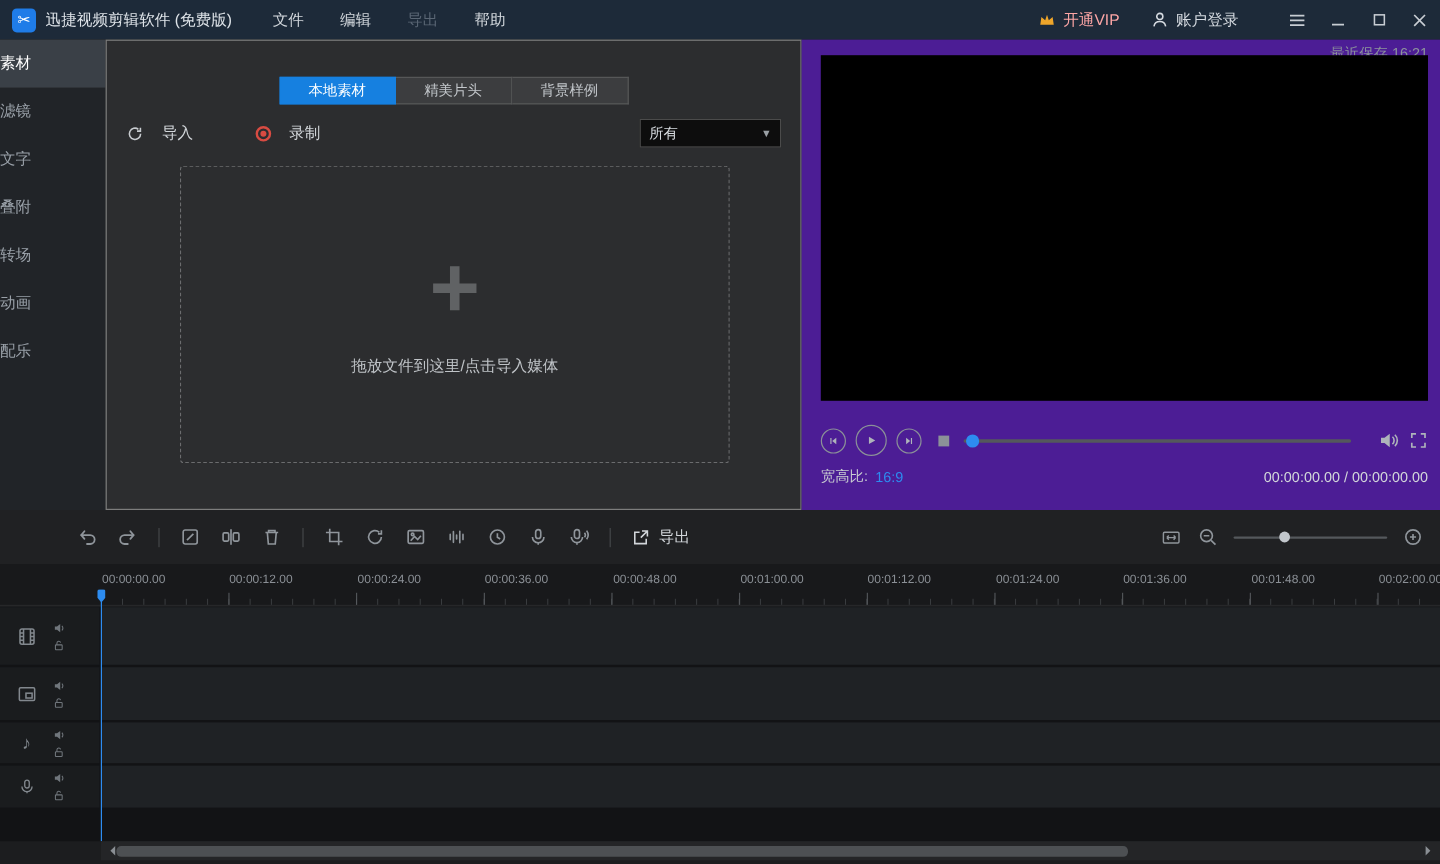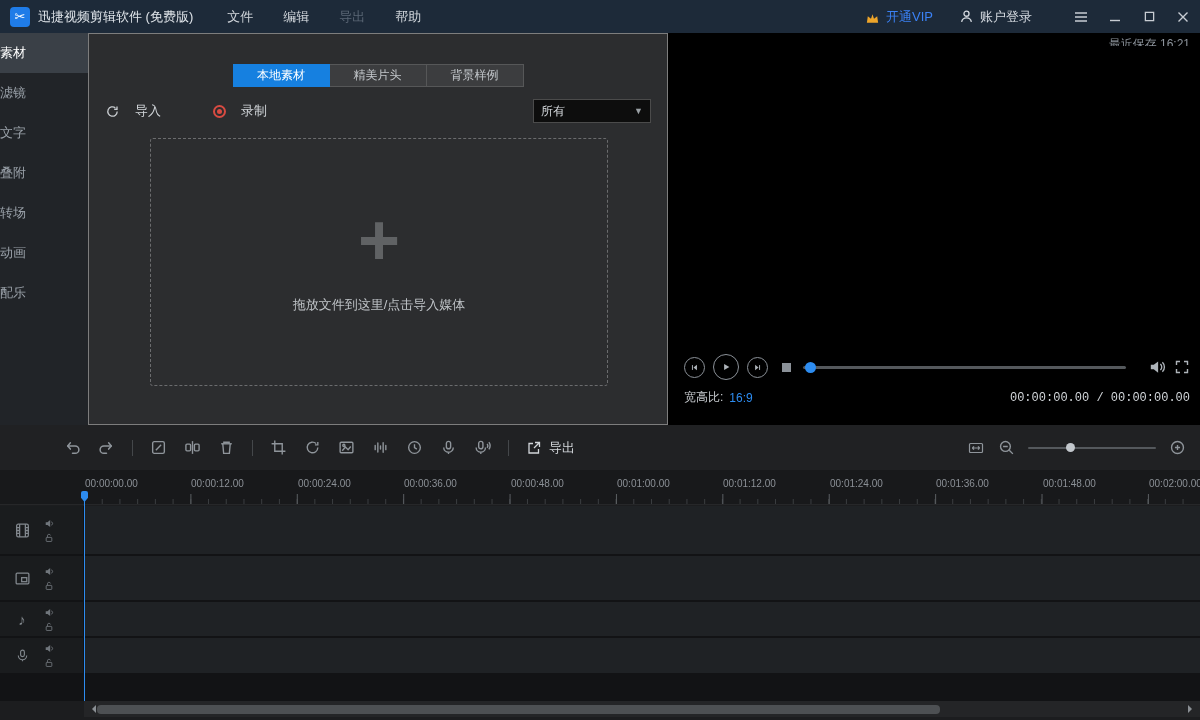--- a/index.html
+++ b/index.html
@@ -18,21 +18,21 @@
   }
   .logo {
     width:20px; height:20px; border-radius:4px; background:#1f7ce8;
     color:#fff; font-size:13px; line-height:20px; text-align:center; margin-right:8px;
   }
   .app-title { font-size:13px; color:#dfe4e9; margin-right:34px; white-space:nowrap; }
   .menu { display:flex; align-items:center; gap:30px; }
   .menu-item { font-size:13px; color:#d2d7dc; cursor:default; }
   .menu-item.disabled { color:#5a6674; }
   .tb-right { margin-left:auto; display:flex; align-items:center; gap:26px; }
-  .vip { display:flex; align-items:flex-end; gap:6px; font-size:13px; color:#3b82f6; }
+  .vip { display:flex; align-items:center; gap:6px; font-size:13px; color:#fca5a5; }
   .login { display:flex; align-items:center; gap:6px; font-size:13px; color:#d5dae0; }
   .winctl { display:flex; align-items:center; gap:20px; margin-left:16px; color:#c8cdd3; }
   .wbtn { width:14px; height:14px; display:flex; align-items:center; justify-content:center; }
 
   
   .sidebar {
     position:absolute; left:0; top:33px; width:88px; height:392px;
     background:#212428;
   }
   .side-item {
@@ -67,41 +67,41 @@
   .dd-arrow { font-size:9px; color:#9aa0a5; }
   .dropzone {
     position:absolute; left:61px; top:104px; width:458px; height:248px;
     border:1px dashed #6b6c6e; border-radius:3px;
     display:flex; flex-direction:column; align-items:center; justify-content:center; cursor:pointer;
   }
   .plus { font-size:72px; font-weight:bold; color:#606264; line-height:60px; margin-bottom:26px; }
   .dz-text { font-size:13px; color:#bfc3c7; }
 
   
-  .preview { position:absolute; left:668px; top:33px; width:532px; height:392px; background:#000000; }
+  .preview { position:absolute; left:668px; top:33px; width:532px; height:392px; background:#4c1d95; }
   .saved { position:absolute; top:3px; right:10px; font-size:12px; color:#8d949c; }
   .video { position:absolute; left:16px; top:13px; width:506px; height:288px; background:#000; }
   .pv-controls {
     position:absolute; left:16px; top:318px; width:506px; height:32px;
     display:flex; align-items:center;
   }
   .pcirc {
     width:21px; height:21px; border:1px solid #8b9198; border-radius:50%;
     display:flex; align-items:center; justify-content:center; color:#aeb4ba;
     margin-right:8px; cursor:pointer; flex:none;
   }
   .pcirc.big { width:26px; height:26px; }
   .stopbtn { width:9px; height:9px; background:#8b9198; margin:0 12px 0 6px; cursor:pointer; flex:none; }
   .seek { position:relative; flex:1; height:3px; background:#54585c; border-radius:2px; margin-right:14px; cursor:pointer; }
   .seek-handle { position:absolute; left:2px; top:-4px; width:11px; height:11px; border-radius:50%; background:#2d8cf0; }
   .pv-icon { color:#aeb4ba; margin-left:8px; cursor:pointer; flex:none; }
   .pv-info { position:absolute; left:16px; right:10px; top:356px; display:flex; align-items:center; font-size:12px; }
   .aspect-label { color:#c9cdd1; margin-right:6px; }
   .aspect-val { color:#2d8cf0; cursor:pointer; }
-  .timecode { margin-left:auto; color:#d2d6da;font-family:Liberation Mono, monospace; }
+  .timecode { margin-left:auto; color:#d2d6da; }
 
   
   .toolbar {
     position:absolute; left:0; top:425px; width:1200px; height:45px;
     background:#202123; display:flex; align-items:center; padding-left:64px;
   }
   .tool { color:#8f959b; margin-right:17px; cursor:pointer; }
   .sep { width:1px; height:16px; background:#44474a; margin-right:17px; }
   .export-btn { display:flex; align-items:center; gap:7px; color:#d2d6da; font-size:13px; cursor:pointer; }
   .tb-zoom { margin-left:auto; display:flex; align-items:center; gap:13px; padding-right:14px; }

